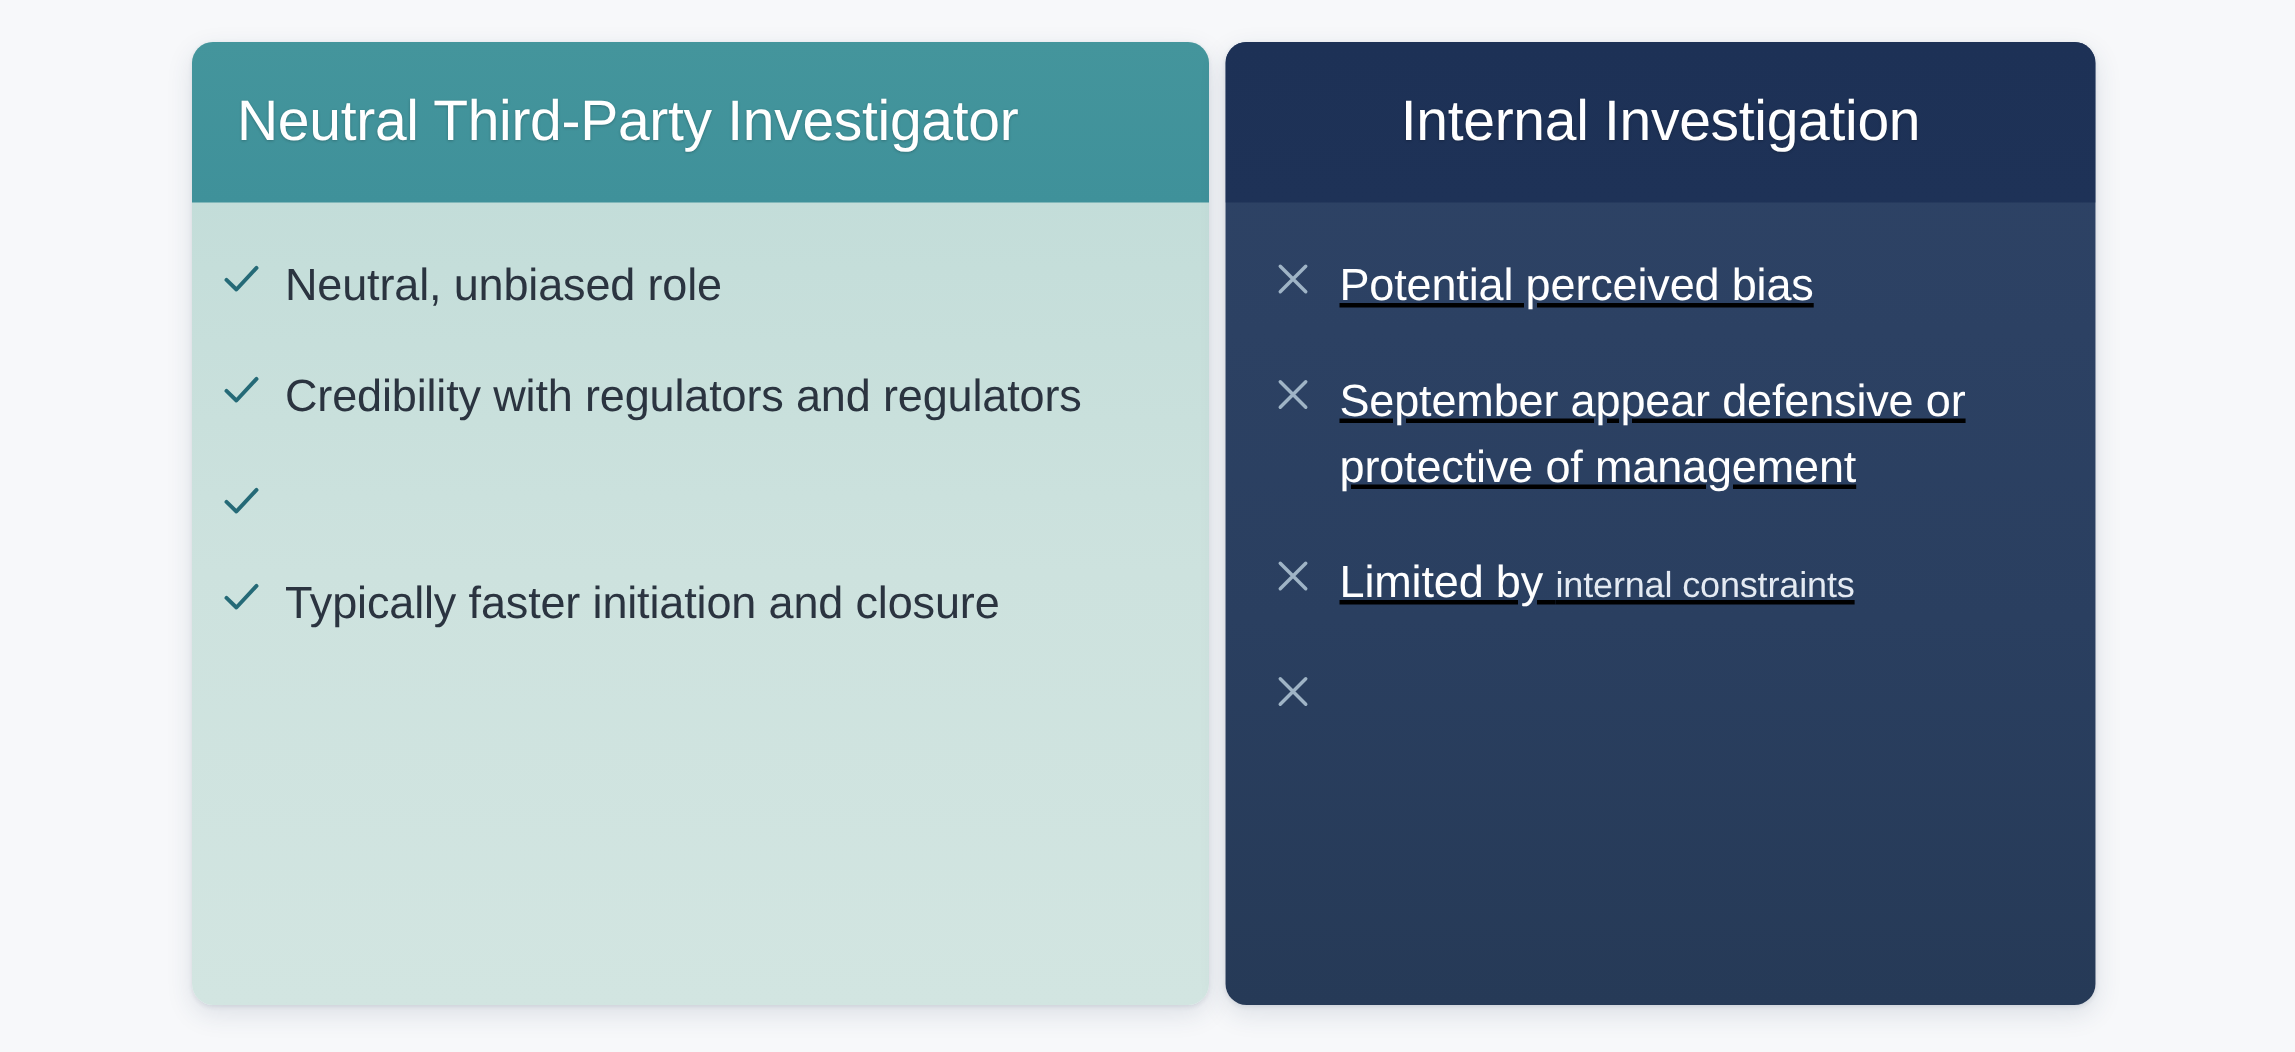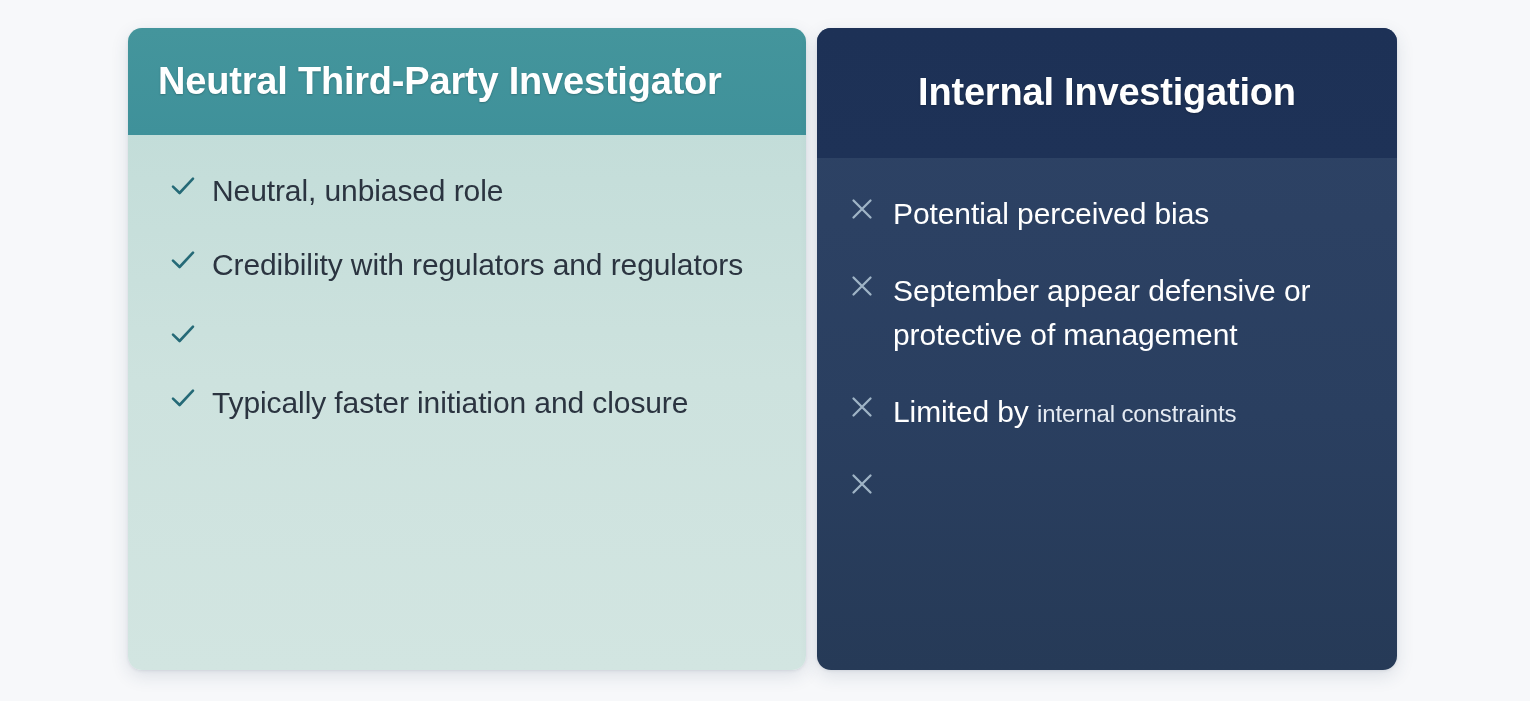--- a/index.html
+++ b/index.html
@@ -46,52 +46,53 @@
 
   
   .card--con {
     left: 817px;
     width: 580px;
     height: 642px;
     background: linear-gradient(180deg, #2e4366 0%, #2a3f60 55%, #27395456 100%), #273b58;
     background: linear-gradient(180deg, #2e4366 0%, #2a3f60 60%, #263a57 100%);
   }
   .card--con .card-head {
-    height: 130px;
+    height: 107px;
     background: linear-gradient(180deg, #1d3156 0%, #1e3257 100%);
   }
 
   .card-head {
     flex: 0 0 auto;
     display: flex;
     align-items: center;
     box-sizing: border-box;
   }
   .card--pro .card-head { padding-left: 30px; justify-content: flex-start; }
   .card--con .card-head { padding: 0 24px; justify-content: center; }
 
   .card-title {
     color: #ffffff;
     font-size: 38px;
-    font-weight: bold;
+    font-weight: normal;
     letter-spacing: -0.2px;
     line-height: 1.1;
     text-shadow: 0 1px 2px rgba(0,0,0,0.22);
     white-space: nowrap;
   }
 
   .card-body {
     flex: 1 1 auto;
     box-sizing: border-box;
-    padding: 34px 26px 20px 40px;
+    padding: 34px 26px 20px 18px;
     display: flex;
     flex-direction: column;
   }
   .card--con .card-body {
     padding: 34px 20px 20px 30px;
+    text-decoration: underline;
   }
 
   .item {
     display: flex;
     align-items: flex-start;
     margin-bottom: 30px;
   }
   .item:last-child { margin-bottom: 0; text-align: center; }
 
   .card--con .item { margin-bottom: 33px; }

